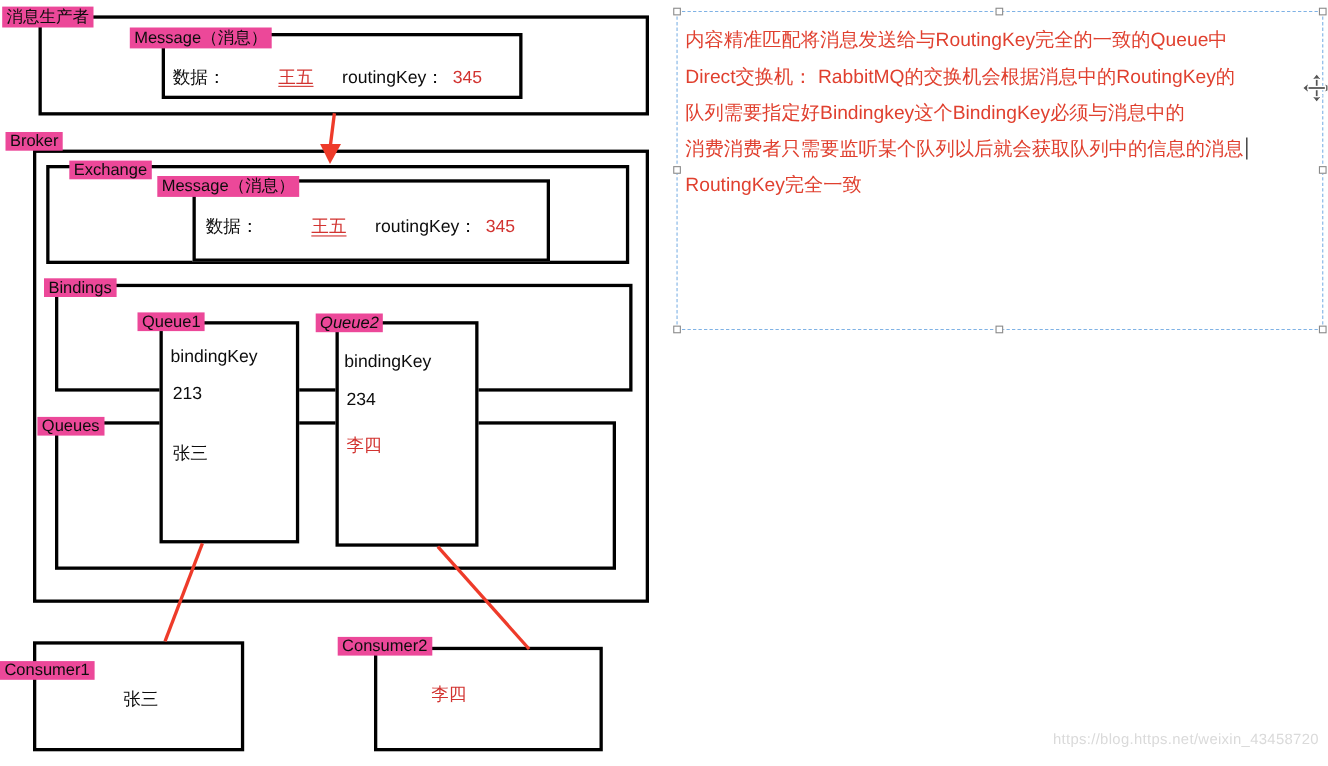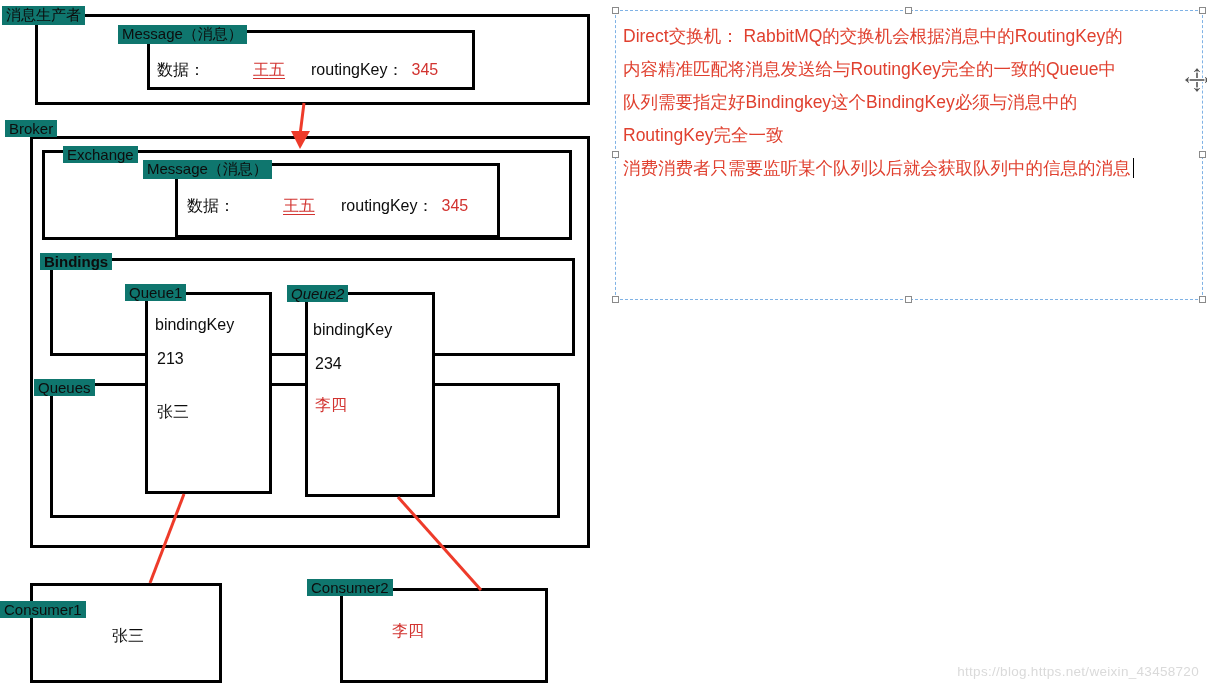--- a/index.html
+++ b/index.html
@@ -1,21 +1,21 @@
 <!DOCTYPE html>
 <html style="--red: #d23330; --arrow_red: #ee3b2a; --annotation_text: #e0402f; --annotation_border: #7fb2e5; --watermark: #dadada;"><head>
 <meta charset="utf-8">
 <style>
   * { box-sizing: border-box; margin: 0; padding: 0; }
   html, body { background: #ffffff; }
   body { font-family: "Liberation Sans", "DejaVu Sans", sans-serif; }
   .canvas { position: relative; width: 1207px; height: 696px; background: #fff; overflow: hidden; }
 
   .box { position: absolute; border: 3px solid #000; background: #fff; }
-  .lbl { position: absolute; background: #0f766e; padding: 0 4px; font-size: 15px; color: #0d0d0d; white-space: nowrap; z-index: 5; }
+  .lbl { position: absolute; background: #ec4899; padding: 0 4px; font-size: 15px; color: #0d0d0d; white-space: nowrap; z-index: 5; }
   .txt { position: absolute; font-size: 16px; color: #0d0d0d; white-space: nowrap; z-index: 5; }
   .red { color: var(--red); }
   .u-red { color: var(--red); text-decoration: underline; text-underline-offset: 3px; margin-left: 40px; }
   .gap { display: inline-block; width: 26px; }
   .sgap { display: inline-block; width: 8px; }
 
   svg.overlay { position: absolute; left: 0; top: 0; z-index: 8; pointer-events: none; }
   .conn { stroke: var(--arrow_red); stroke-width: 3; fill: none; }
   .arrowhead { fill: var(--arrow_red); stroke: none; }
 
@@ -54,21 +54,21 @@
   <div class="box" style="left:305px; top:292px; width:130px; height:205px;"></div>
 
   <div class="box" style="left:30px; top:583px; width:192px; height:100px;"></div>
   <div class="box" style="left:340px; top:588px; width:208px; height:95px;"></div>
 
   <span class="lbl" style="left:2px; top:6px;">消息生产者</span>
   <span class="lbl" style="left:118px; top:25px;">Message（消息）</span>
   <span class="lbl" style="left:5px; top:120px;">Broker</span>
   <span class="lbl" style="left:44px; top:146px;margin-left:19px;">Exchange</span>
   <span class="lbl" style="left:143px; top:160px;">Message（消息）</span>
-  <span class="lbl" style="left:40px; top:253px;font-weight:bold;">Bindings</span>
+  <span class="lbl" style="left:40px; top:253px;">Bindings</span>
   <span class="lbl" style="left:34px; top:379px;">Queues</span>
   <span class="lbl" style="left:125px; top:284px;">Queue1</span>
   <span class="lbl" style="left:287px; top:285px;font-style:italic;">Queue2</span>
   <span class="lbl" style="left:0px; top:601px;">Consumer1</span>
   <span class="lbl" style="left:307px; top:579px;">Consumer2</span>
 
   <div class="txt" style="left:157px; top:60px;">
     <span>数据：</span><span class="sgap"></span><span class="u-red">王五</span><span class="gap"></span><span>routingKey：</span><span class="sgap"></span><span class="red">345</span>
   </div>
 
@@ -97,25 +97,25 @@
   <div class="annotation-box">
     <div class="handle h-tl"></div>
     <div class="handle h-tm"></div>
     <div class="handle h-tr"></div>
     <div class="handle h-ml"></div>
     <div class="handle h-mr"></div>
     <div class="handle h-bl"></div>
     <div class="handle h-bm"></div>
     <div class="handle h-br"></div>
     <div class="annotation-text">
+      <div class="line">内容精准匹配将消息发送给与RoutingKey完全的一致的Queue中</div>
       <div class="line">Direct交换机： RabbitMQ的交换机会根据消息中的RoutingKey的</div>
-      <div class="line">内容精准匹配将消息发送给与RoutingKey完全的一致的Queue中</div>
       <div class="line">队列需要指定好Bindingkey这个BindingKey必须与消息中的</div>
+      <div class="line"><span>消费消费者只需要监听某个队列以后就会获取队列中的信息的消息</span><span class="caret"></span></div>
       <div class="line">RoutingKey完全一致</div>
-      <div class="line"><span>消费消费者只需要监听某个队列以后就会获取队列中的信息的消息</span><span class="caret"></span></div>
     </div>
   </div>
 
   <svg class="move-icon" width="28" height="28" viewBox="0 0 28 28">
     <g fill="#555" stroke="#fff" stroke-width="1.2">
       <polygon points="14,1 9.5,6.5 18.5,6.5"></polygon>
       <polygon points="14,27 9.5,21.5 18.5,21.5"></polygon>
       <polygon points="1,14 6.5,9.5 6.5,18.5"></polygon>
       <polygon points="27,14 21.5,9.5 21.5,18.5"></polygon>
       <rect x="12.6" y="6" width="2.8" height="16"></rect>

